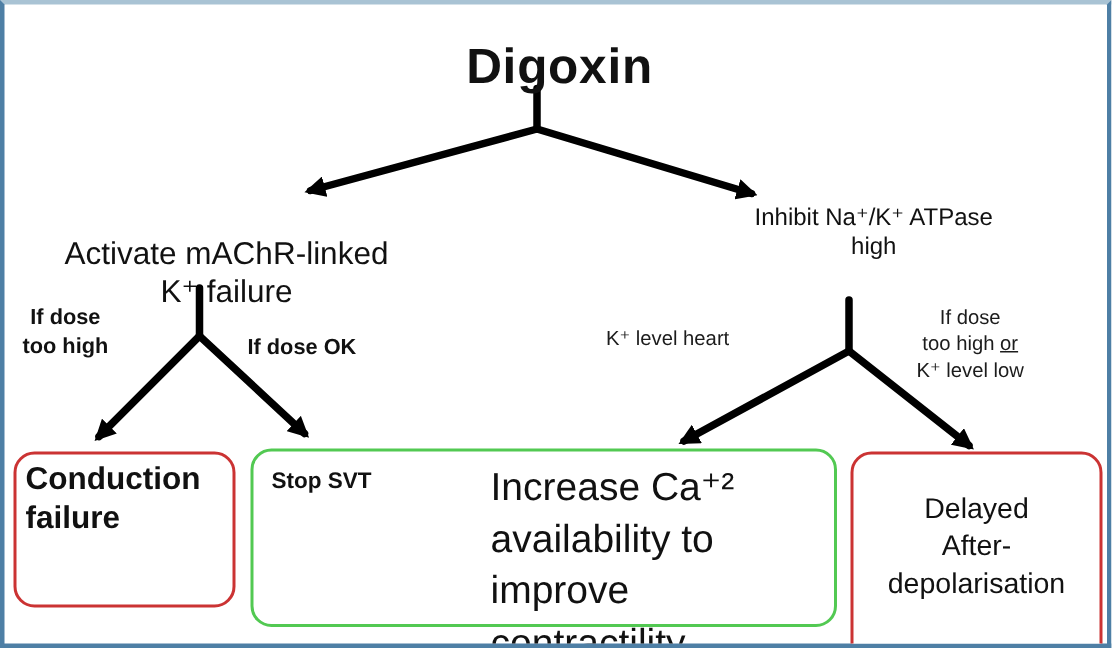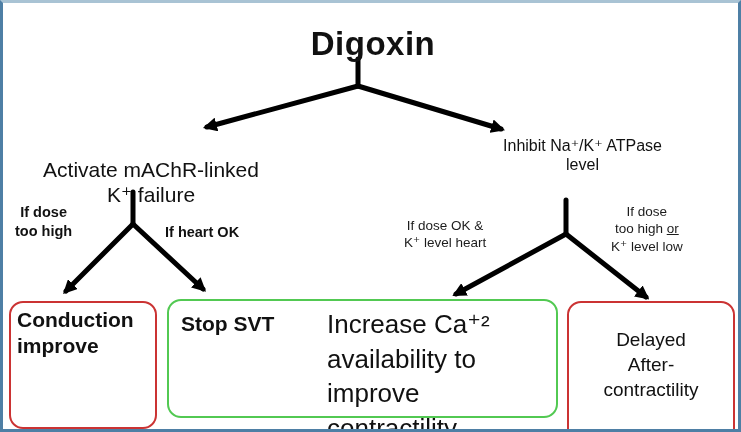--- a/index.html
+++ b/index.html
@@ -27,24 +27,24 @@
   .cond{line-height:1.28;text-align:center;}
   .cond-bold{font-weight:bold;font-size:14.5px;}
   .cond-reg{font-weight:normal;font-size:13.5px;color:#1c1c1c;}
   .cond-too-high{left:12px;top:200px;}
   .cond-ok{left:162px;top:220px;}
   .cond-ok-normal{left:401px;top:214px;}
   .cond-high-low{left:608px;top:200px;}
   .outcome{border-radius:14px;background:#fff;box-sizing:border-box;}
   .box-red{border:2px solid var(--red-border,#cb3333);}
   .box-green{border:2px solid var(--green-border,#52c952);}
-  .box-conduction{left:6px;top:298px;width:148px;height:128px;
+  .box-conduction{left:6px;top:298px;width:148px;height:104px;
     font-size:21px;font-weight:bold;line-height:1.22;padding:4px 0 16px 6px;}
   .box-svt{left:164px;top:296px;width:391px;height:119px;}
-  .svt-label{left:12px;top:11px;font-size:21px;font-weight:bold;}
+  .svt-label{left:12px;top:11px;font-size:15px;font-weight:bold;}
   .svt-desc{left:158px;top:6px;font-size:26px;font-weight:normal;line-height:1.33;}
   .box-dad{left:564px;top:298px;width:168px;height:148px;
     font-size:19px;font-weight:normal;line-height:1.32;text-align:center;padding-top:24px;}
 </style>
 </head>
 <body>
 
 <div class="canvas">
 
   <svg class="arrows" viewBox="0 0 735 426" xmlns="http://www.w3.org/2000/svg">
@@ -66,54 +66,53 @@
 
   <h1 class="abs title">Digoxin</h1>
 
   <div class="abs node node-left">
     <div>Activate mAChR-linked</div>
     <div>K⁺ failure</div>
   </div>
 
   <div class="abs node node-right">
     <div>Inhibit Na⁺/K⁺ ATPase</div>
-    <div>level</div>
+    <div>high</div>
   </div>
 
   <div class="abs cond cond-bold cond-too-high">
     <div>If dose</div>
     <div>too high</div>
   </div>
 
-  <div class="abs cond cond-bold cond-ok">If heart OK</div>
+  <div class="abs cond cond-bold cond-ok">If dose OK</div>
 
   <div class="abs cond cond-reg cond-ok-normal">
-    <div>If dose OK &amp;</div>
     <div>K⁺ level heart</div>
   </div>
 
   <div class="abs cond cond-reg cond-high-low">
     <div>If dose</div>
     <div><span>too high</span> <u>or</u></div>
     <div>K⁺ level low</div>
   </div>
 
   <div class="abs outcome box-red box-conduction">
     <div>Conduction</div>
-    <div>improve</div>
+    <div>failure</div>
   </div>
 
   <div class="abs outcome box-green box-svt">
     <div class="abs svt-label">Stop SVT</div>
     <div class="abs svt-desc">
       <div>Increase Ca⁺²</div>
       <div>availability to</div>
       <div>improve contractility</div>
     </div>
   </div>
 
   <div class="abs outcome box-red box-dad">
     <div>Delayed</div>
     <div>After-</div>
-    <div>contractility</div>
+    <div>depolarisation</div>
   </div>
 
 </div>
 
 </body></html>

